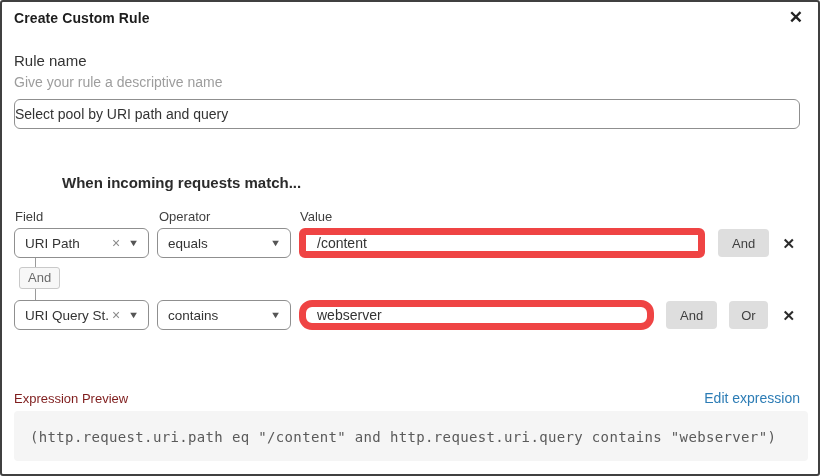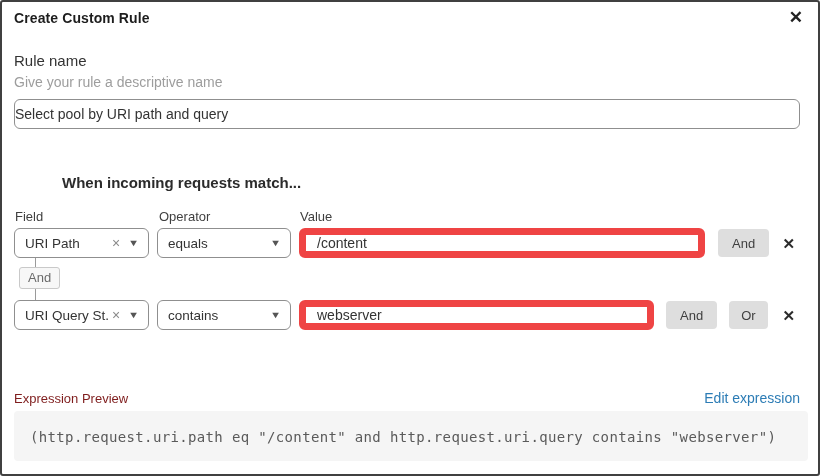--- a/index.html
+++ b/index.html
@@ -32,21 +32,21 @@
   .op-w{width:134px;margin-right:8px;}
   .sel-label{font-size:13.5px;color:#333;white-space:nowrap;overflow:hidden;}
   .clear-x{margin-left:auto;font-size:14px;color:#8a8a8a;line-height:1;padding:0 2px;}
   .caret{font-size:9px;color:#555;margin-left:7px;line-height:1;transform:scaleX(1.25);}
   .op-caret{margin-left:auto;}
   .value-input{
     height:30px;box-sizing:border-box;border:7px solid #ef4444;border-radius:6px;
     padding:0 11px;font-size:14px;color:#333;font-family:"Liberation Sans",sans-serif;outline:none;flex:none;background:#fff;
   }
   .val-1{width:406px;}
-  .val-2{width:355px;}
+  .val-2{width:355px;border-radius:13px;}
   .chip-btn{
     height:28px;box-sizing:border-box;background:#dedede;border:none;border-radius:4px;
     font-size:13px;color:#3f3f3f;font-family:"Liberation Sans",sans-serif;cursor:pointer;flex:none;
   }
   .and-1{margin-left:13px;padding:0 14px;}
   .and-2{margin-left:12px;padding:0 14px;}
   .or-2{margin-left:12px;padding:0 12px;}
   .del-x{margin-left:auto;font-size:15px;font-weight:700;color:#2b2b2b;cursor:pointer;line-height:1;}
   
   .connector{position:absolute;left:12px;top:256px;width:100px;height:44px;}

